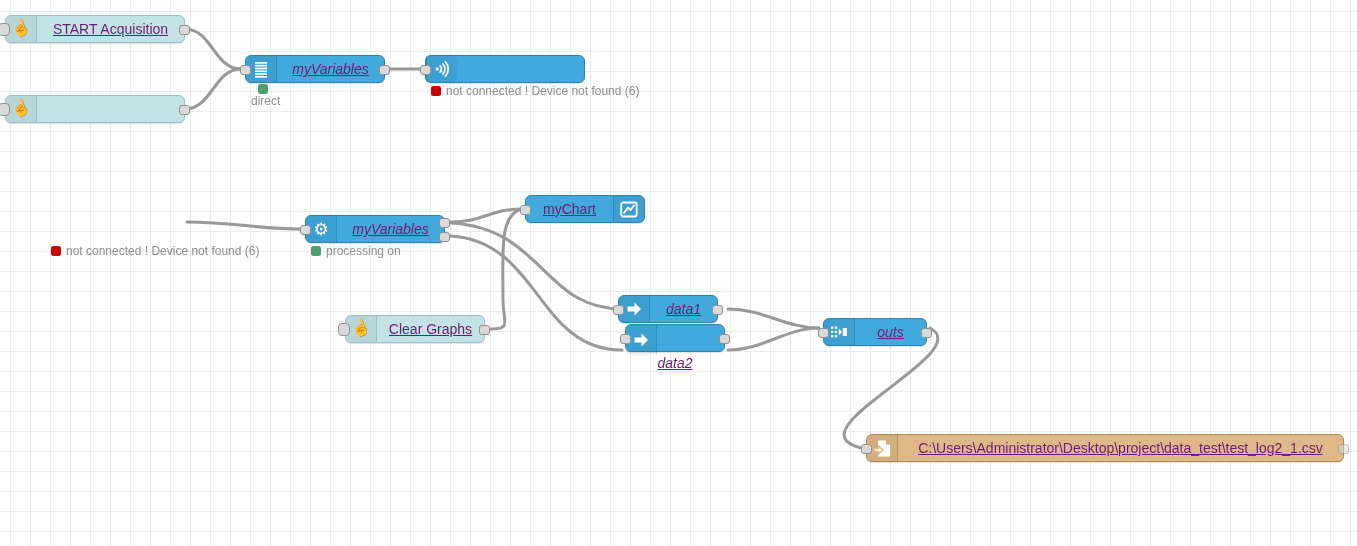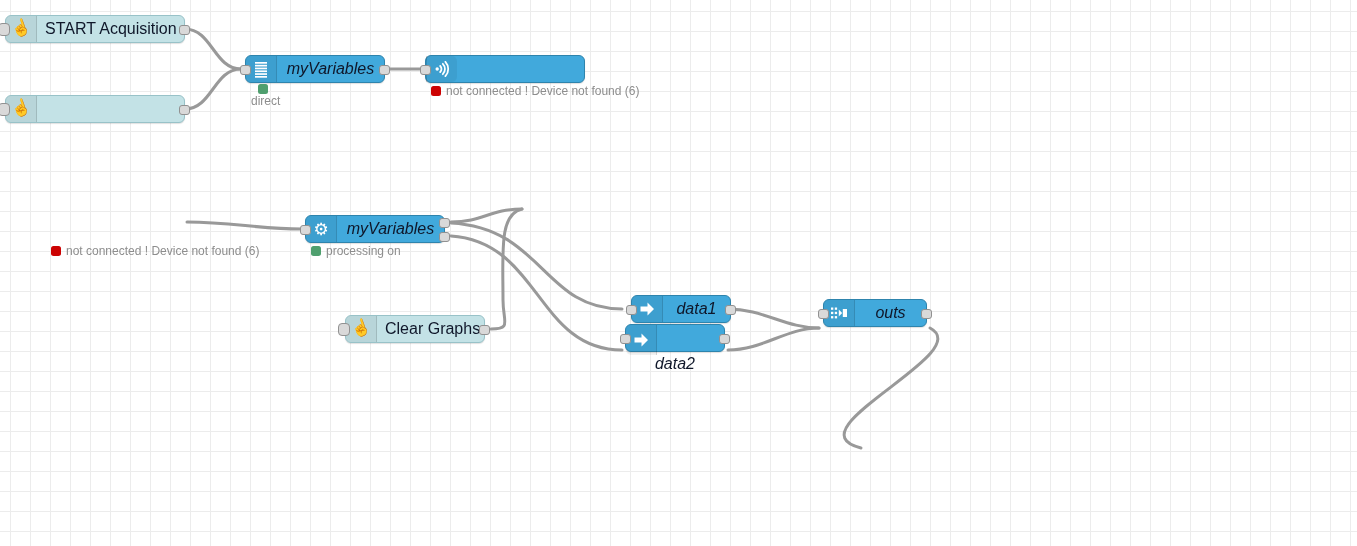--- a/index.html
+++ b/index.html
@@ -24,21 +24,21 @@
   .node-inject{background:#c3e2e6;border-color:#98c2c8;}
   .node-file{background:#deb887;border-color:#b58a4e;}
   .iconbox{
     width:30px;flex:0 0 30px;display:flex;align-items:center;justify-content:center;
     background:rgba(0,0,0,0.055);
   }
   .iconbox.left{border-right:1px solid rgba(0,0,0,0.13);border-radius:5px 0 0 5px;}
   .iconbox.right{border-left:1px solid rgba(0,0,0,0.13);border-radius:0 5px 5px 0;}
   .nlabel{
     flex:1;display:flex;align-items:center;justify-content:center;
-    font-size:16px;color:#0f172a;white-space:nowrap;padding:0 8px;
+    font-size:14px;color:#701a75;white-space:nowrap;padding:0 8px;text-decoration:underline;
   }
   .nlabel.it{font-style:italic;}
   .port{
     position:absolute;width:11px;height:10px;background:#d9d9d9;border:1px solid #919191;
     border-radius:3px;box-sizing:border-box;z-index:3;
   }
   .port.pin{left:-6px;top:9px;}
   .port.pout{right:-6px;top:9px;}
   .port.pout1{right:-6px;top:2px;}
   .port.pout2{right:-6px;top:16px;}
@@ -149,31 +149,41 @@
     <div class="nlabel it">myVariables</div>
     <div class="port pin"></div>
     <div class="port pout1"></div>
     <div class="port pout2"></div>
   </div>
   <div class="status" style="left:311px;top:244px;">
     <span class="sdot green"></span>
     <span>processing on</span>
   </div>
 
+  <div class="node node-blue" style="left:525px;top:195px;width:120px;">
+    <div class="nlabel">myChart</div>
+    <div class="iconbox right">
+      <svg width="18" height="17" viewBox="0 0 18 17">
+        <rect x="1.2" y="1.5" width="15.5" height="14" rx="2" fill="none" stroke="#fff" stroke-width="1.8"></rect>
+        <polyline points="4,12 8,6.5 10.5,9 14,4.5" fill="none" stroke="#fff" stroke-width="1.8" stroke-linecap="round" stroke-linejoin="round"></polyline>
+      </svg>
+    </div>
+    <div class="port pin"></div>
+  </div>
 
   <div class="node node-inject" style="left:345px;top:315px;width:140px;">
     <div class="inj-btn"></div>
     <div class="iconbox left">
         <span class="hand">☝</span>
       </div>
     <div class="nlabel">Clear Graphs</div>
     <div class="port pout"></div>
   </div>
 
-  <div class="node node-blue" style="left:631px;top:295px;width:100px;">
+  <div class="node node-blue" style="left:618px;top:295px;width:100px;">
     <div class="iconbox left">
       <svg width="16" height="16" viewBox="0 0 16 16">
         <polygon points="1.5,5.5 8.5,5.5 8.5,1.5 15,8 8.5,14.5 8.5,10.5 1.5,10.5" fill="#fff"></polygon>
       </svg>
     </div>
     <div class="nlabel it">data1</div>
     <div class="port pin"></div>
     <div class="port pout"></div>
   </div>
 
@@ -181,35 +191,47 @@
     <div class="iconbox left">
       <svg width="16" height="16" viewBox="0 0 16 16">
         <polygon points="1.5,5.5 8.5,5.5 8.5,1.5 15,8 8.5,14.5 8.5,10.5 1.5,10.5" fill="#fff"></polygon>
       </svg>
     </div>
     <div class="nlabel it">data2</div>
     <div class="port pin"></div>
     <div class="port pout"></div>
   </div>
 
-  <div class="node node-blue" style="left:823px;top:299px;width:104px;">
+  <div class="node node-blue" style="left:823px;top:318px;width:104px;">
     <div class="iconbox left">
       <svg width="18" height="16" viewBox="0 0 18 16">
         <g fill="#fff">
           <rect x="1" y="2.5" width="2.3" height="2.3"></rect>
             <rect x="1" y="6.8" width="2.3" height="2.3"></rect>
             <rect x="1" y="11.1" width="2.3" height="2.3"></rect>
           <rect x="4.8" y="2.5" width="2.3" height="2.3"></rect>
             <rect x="4.8" y="6.8" width="2.3" height="2.3"></rect>
             <rect x="4.8" y="11.1" width="2.3" height="2.3"></rect>
           <polygon points="8.8,4.5 12.2,8 8.8,11.5"></polygon>
           <rect x="12.8" y="4" width="4.2" height="8"></rect>
         </g>
       </svg>
     </div>
     <div class="nlabel it">outs</div>
     <div class="port pin"></div>
     <div class="port pout"></div>
   </div>
 
+  <div class="node node-file" style="left:866px;top:434px;width:478px;">
+    <div class="iconbox left">
+      <svg width="19" height="19" viewBox="0 0 19 19">
+        <path d="M5 1.5 h8 l4 4 v12 h-12 z" fill="#fff"></path>
+        <path d="M13 1.5 l4 4 h-4 z" fill="#caa468"></path>
+        <polygon points="1,9.5 5.5,9.5 5.5,7 10,11 5.5,15 5.5,12.5 1,12.5" fill="#fff" stroke="#deb887" stroke-width="1.4"></polygon>
+      </svg>
+    </div>
+    <div class="nlabel">C:\Users\Administrator\Desktop\project\data_test\test_log2_1.csv</div>
+    <div class="port pin"></div>
+    <div class="port pout faint"></div>
+  </div>
 
 
 </div>
 
 </body></html>

